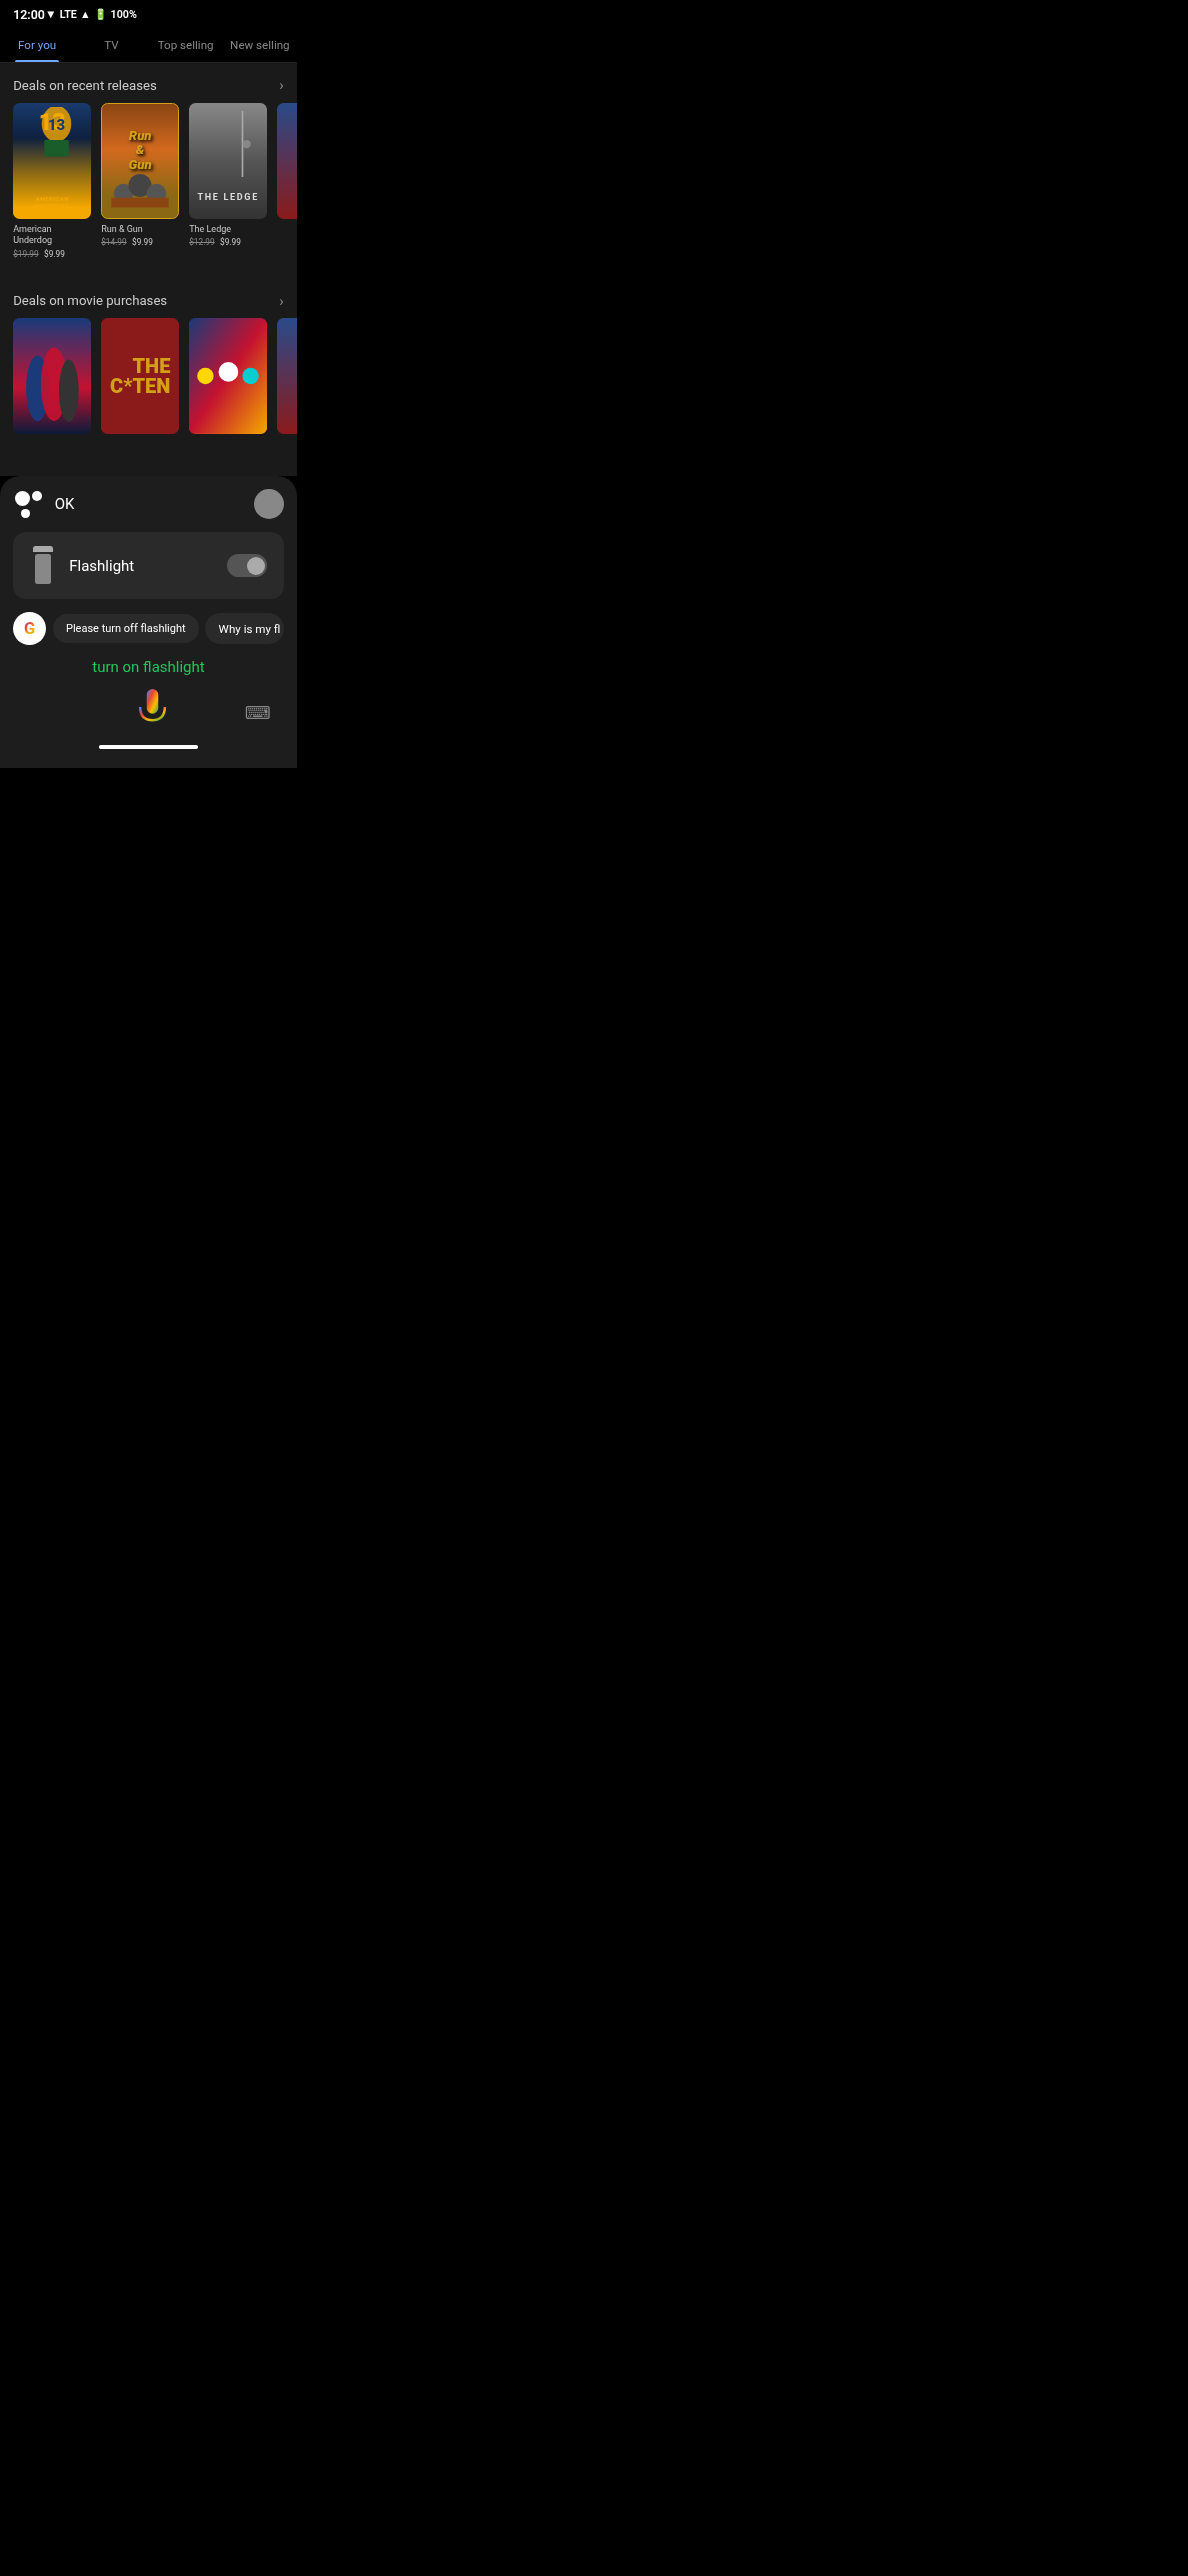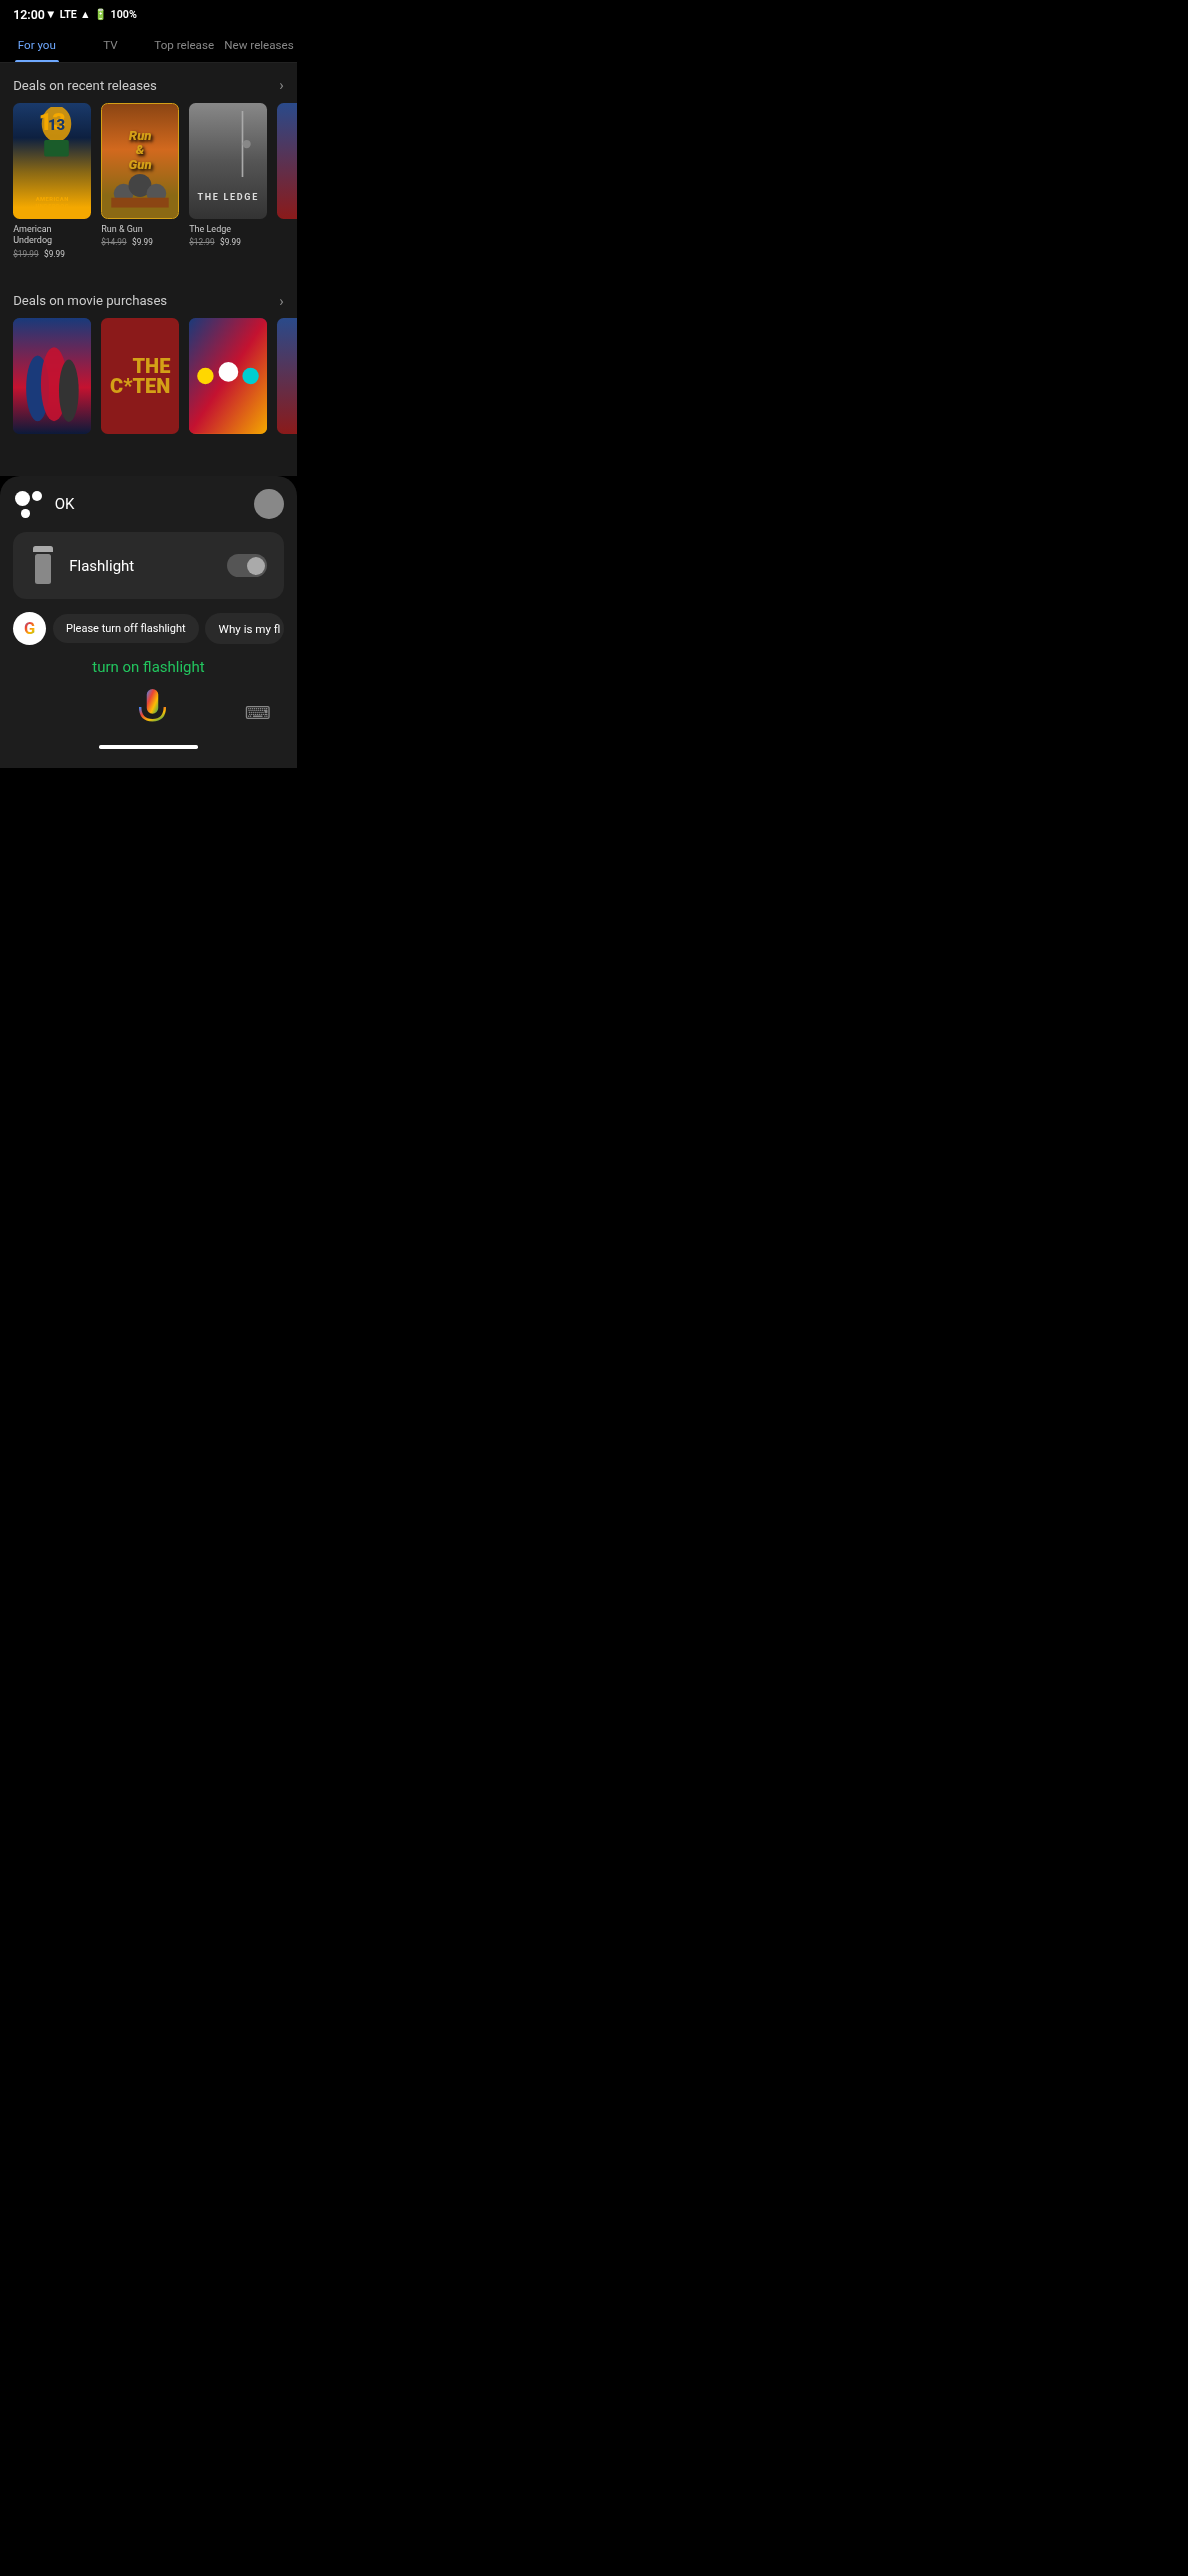--- a/index.html
+++ b/index.html
@@ -414,24 +414,24 @@
 </div>
 
 <div class="nav-tabs">
   <div class="nav-tab active">
     <span>For you</span>
   </div>
   <div class="nav-tab">
     <span>TV</span>
   </div>
   <div class="nav-tab">
-    <span>Top release</span>
+    <span>Top selling</span>
   </div>
   <div class="nav-tab">
-    <span>New releases</span>
+    <span>New selling</span>
   </div>
 </div>
 
 <div class="content">
 
   <div class="section-header">
     <span class="section-title">Deals on recent releases</span>
     <span class="section-arrow">›</span>
   </div>
 

